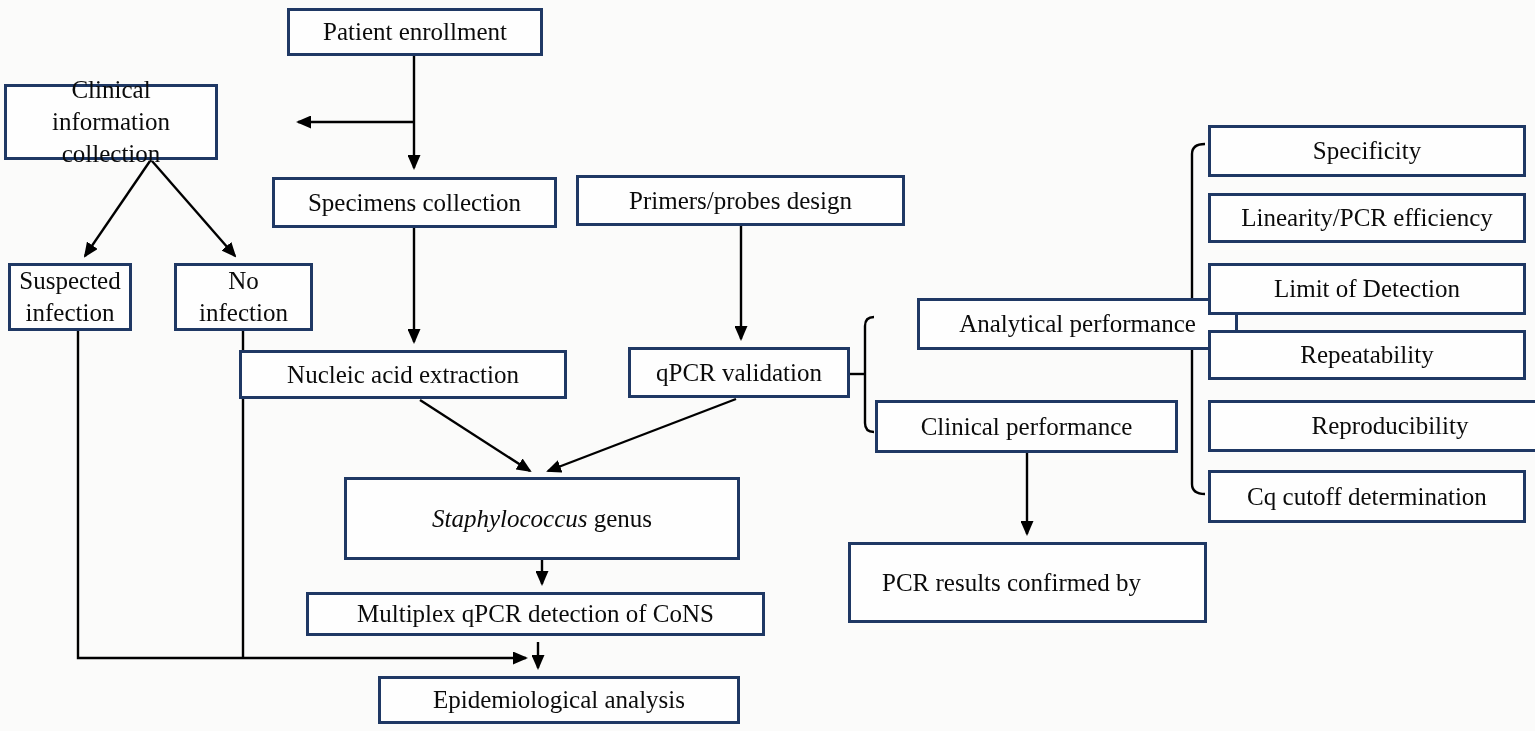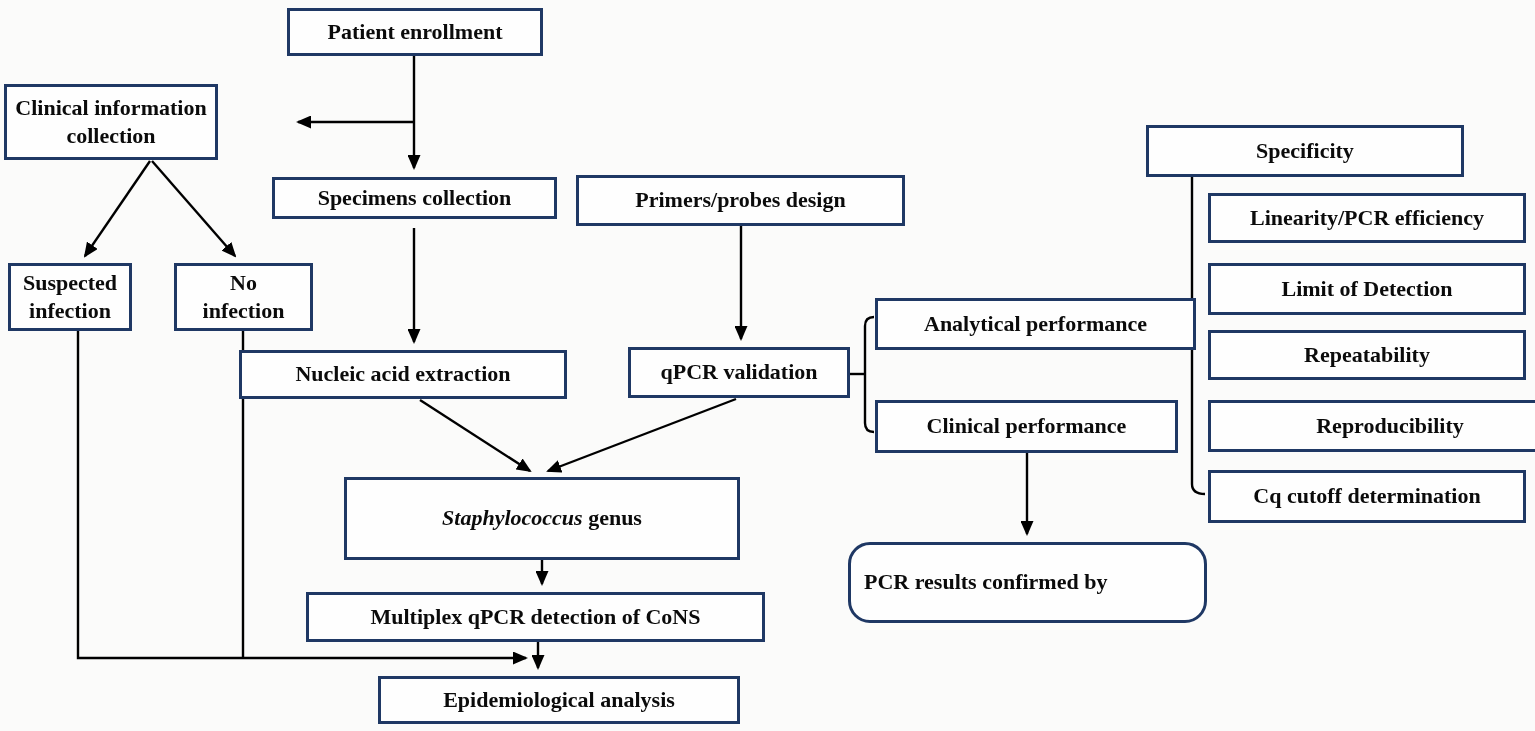--- a/index.html
+++ b/index.html
@@ -14,31 +14,29 @@
   #connectors{position:absolute;left:0;top:0;width:1535px;height:731px;}
   .node{
     position:absolute;
     box-sizing:border-box;
     border:3px solid #1f3864;
     background:#fefefe;
     display:flex;
     align-items:center;
     justify-content:center;
     text-align:center;
-    font-size:22px;
+    font-size:25px;
     line-height:1.28;
     padding:0 6px;
-    font-weight:bold;
   }
   .node .stack > span{display:block;}
   .node.left-align{
     justify-content:flex-start;
     text-align:left;
-    padding-left:13px;
-    border-radius:22px;
+    padding-left:31px;
   }
   .italic{font-style:italic;}
 </style>
 </head>
 <body>
 
 <div id="figure">
 
   <svg id="connectors" viewBox="0 0 1535 731" xmlns="http://www.w3.org/2000/svg">
     <defs>
@@ -71,21 +69,21 @@
     <span>Patient enrollment</span>
   </div>
 
   <div class="node" style="left:4px;top:84px;width:214px;height:76px">
     <span class="stack">
       <span>Clinical information</span>
       <span>collection</span>
     </span>
   </div>
 
-  <div class="node" style="left:272px;top:177px;width:285px;height:42px">
+  <div class="node" style="left:272px;top:177px;width:285px;height:51px">
     <span>Specimens collection</span>
   </div>
 
   <div class="node" style="left:576px;top:175px;width:329px;height:51px">
     <span>Primers/probes design</span>
   </div>
 
   <div class="node" style="left:8px;top:263px;width:124px;height:68px">
     <span class="stack">
       <span>Suspected</span>
@@ -101,49 +99,49 @@
   </div>
 
   <div class="node" style="left:239px;top:350px;width:328px;height:49px">
     <span>Nucleic acid extraction</span>
   </div>
 
   <div class="node" style="left:628px;top:347px;width:222px;height:51px">
     <span>qPCR validation</span>
   </div>
 
-  <div class="node" style="left:875px;top:298px;width:321px;height:52px">
+  <div class="node" style="left:917px;top:298px;width:321px;height:52px">
     <span>Analytical performance</span>
   </div>
 
   <div class="node" style="left:875px;top:400px;width:303px;height:53px">
     <span>Clinical performance</span>
   </div>
 
   <div class="node" style="left:344px;top:477px;width:396px;height:83px">
     <span class="stack">
       <span><i class="italic">Staphylococcus</i><span> genus</span></span>
     </span>
   </div>
 
-  <div class="node" style="left:306px;top:592px;width:459px;height:50px">
+  <div class="node" style="left:306px;top:592px;width:459px;height:44px">
     <span>Multiplex qPCR detection of CoNS</span>
   </div>
 
   <div class="node" style="left:378px;top:676px;width:362px;height:48px">
     <span>Epidemiological analysis</span>
   </div>
 
   <div class="node left-align" style="left:848px;top:542px;width:359px;height:81px">
     <span class="stack">
       <span>PCR results confirmed by</span>
     </span>
   </div>
 
-  <div class="node" style="left:1146px;top:125px;width:318px;height:52px">
+  <div class="node" style="left:1208px;top:125px;width:318px;height:52px">
     <span>Specificity</span>
   </div>
 
   <div class="node" style="left:1208px;top:193px;width:318px;height:50px">
     <span>Linearity/PCR efficiency</span>
   </div>
 
   <div class="node" style="left:1208px;top:330px;width:318px;height:50px">
     <span>Repeatability</span>
   </div>

